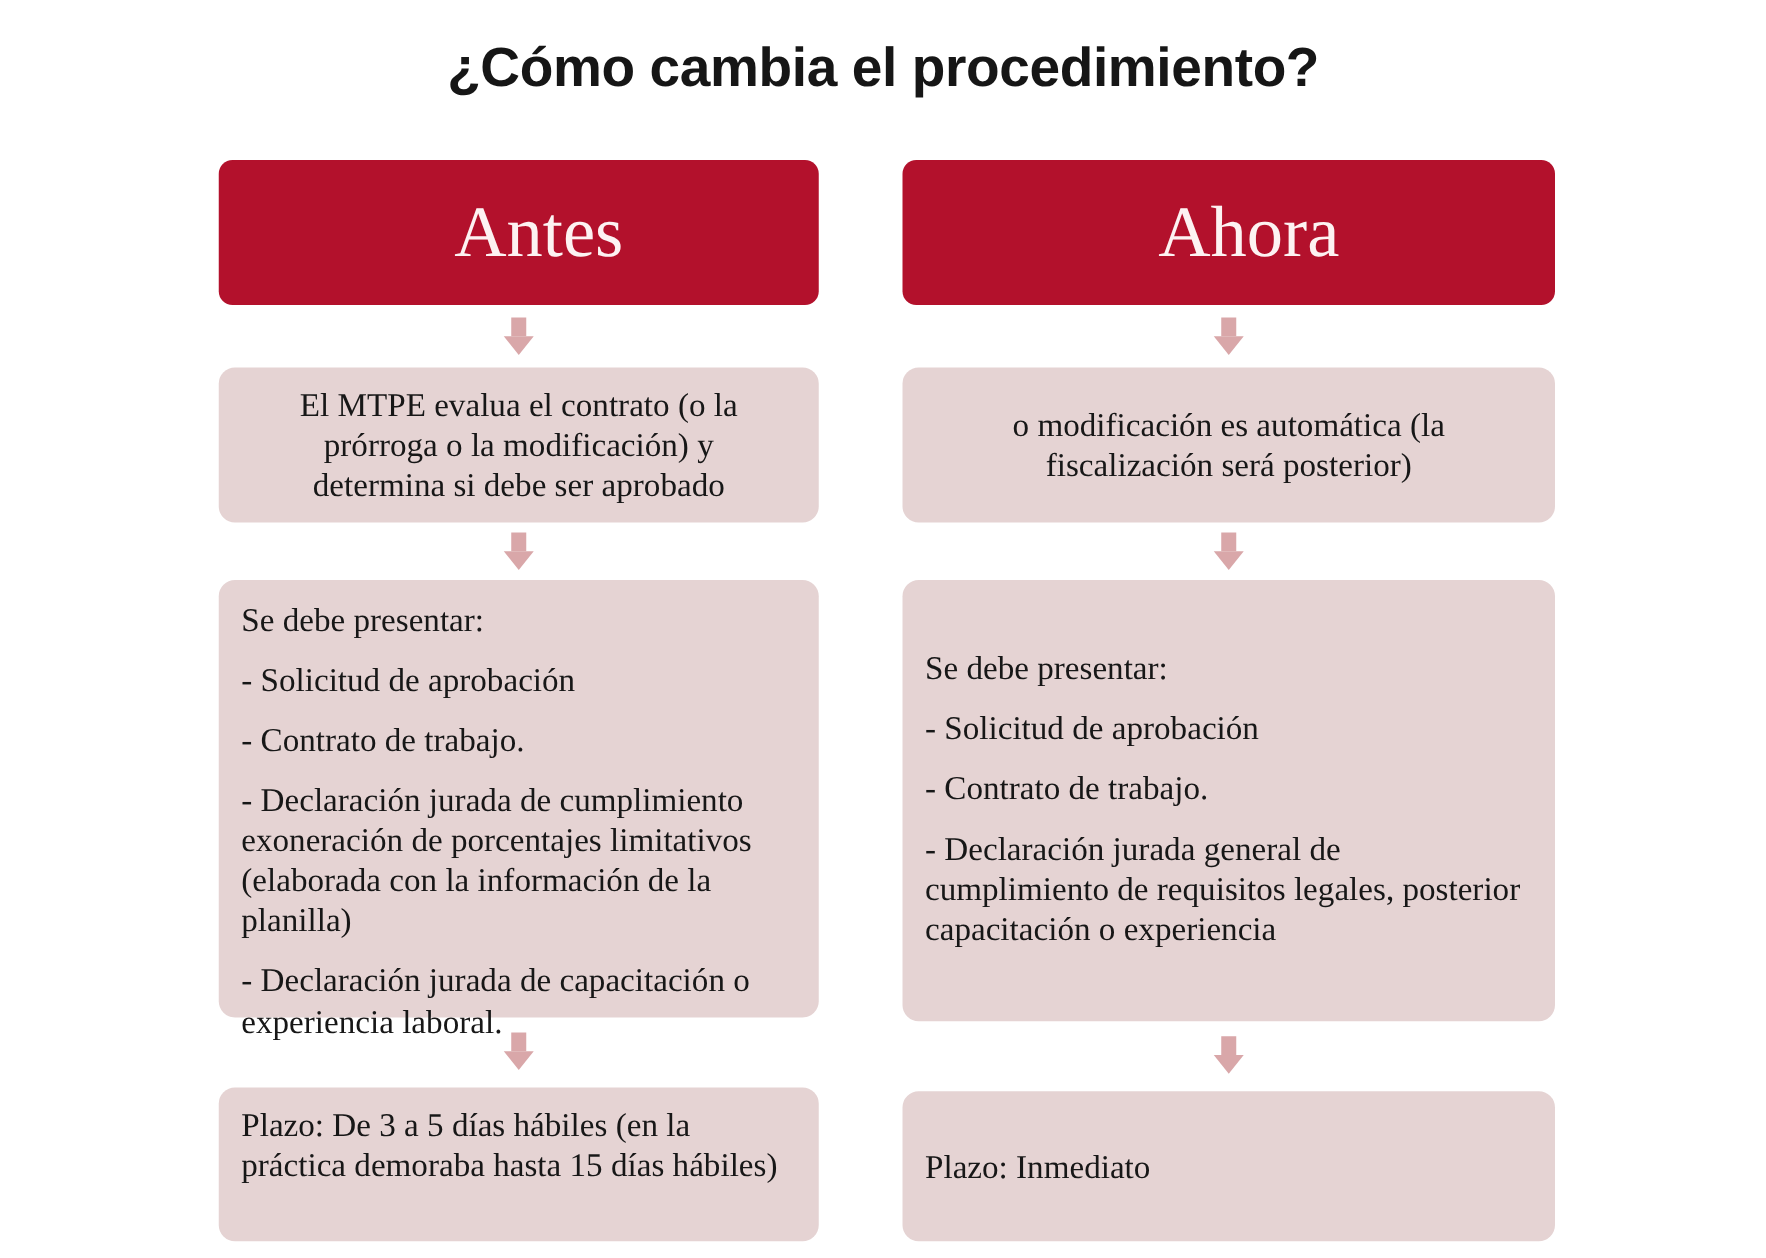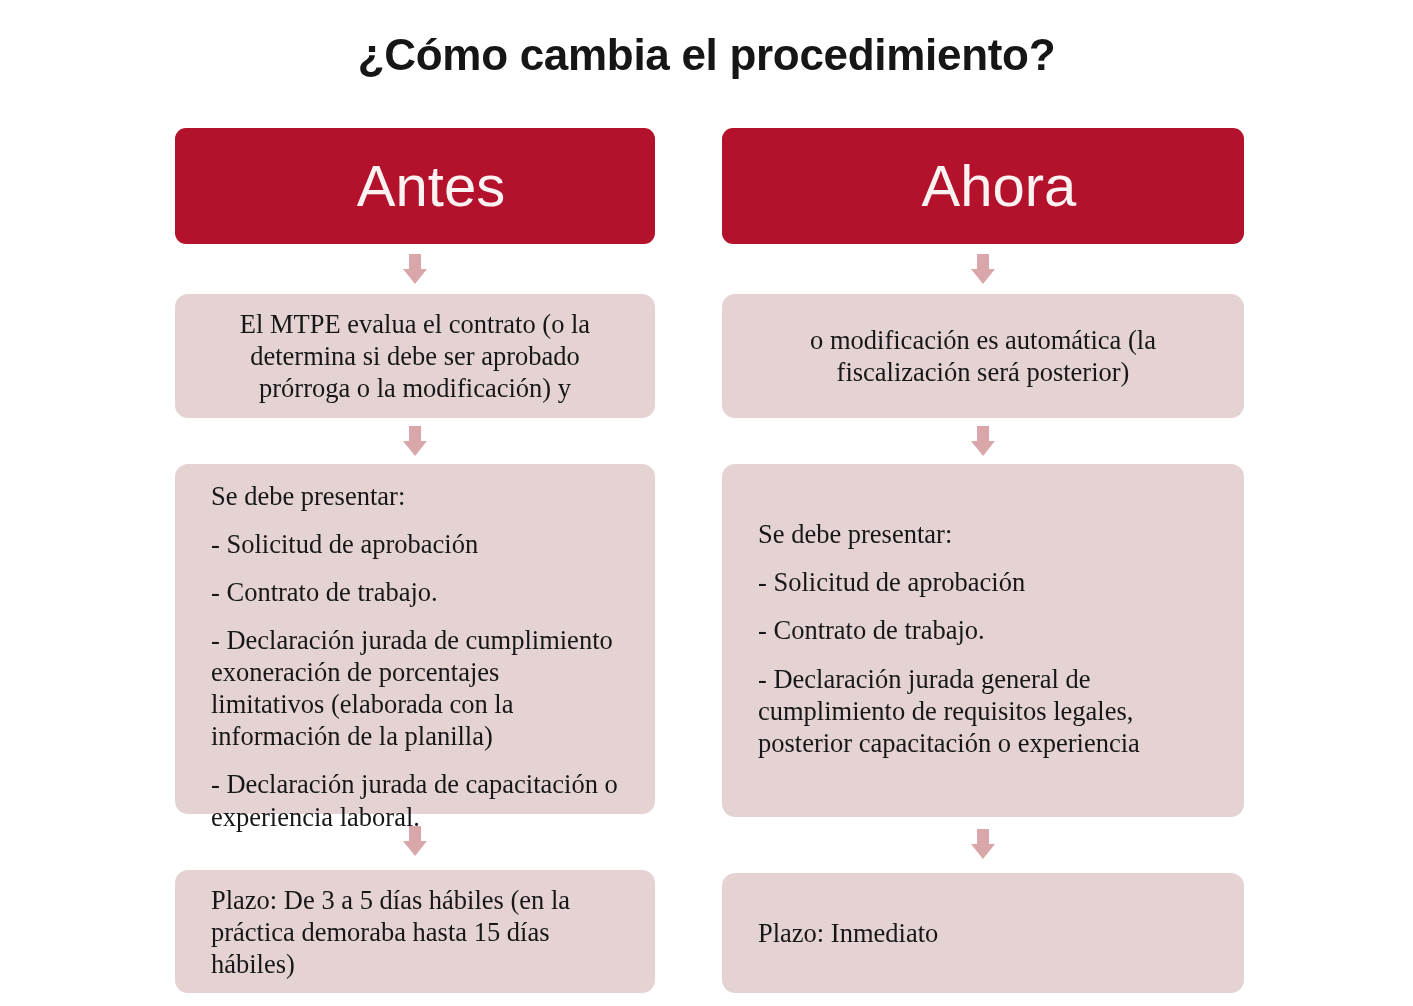--- a/index.html
+++ b/index.html
@@ -46,21 +46,21 @@
     height: 116px;
     background: #b3112c;
     border-radius: 11px;
     display: flex;
     align-items: center;
     justify-content: center;
     box-sizing: border-box;
   }
   .header-box .header-label {
     color: #fdf2f2;
-    font-family: Liberation Sans, sans-serif;
+    font-family: Liberation Serif, serif;
     font-size: 58px;
     line-height: 1;
     font-weight: normal;
     margin-left: 32px;
   }
 
   
   .arrow {
     width: 100%;
     display: flex;
@@ -90,21 +90,21 @@
     border-right: 12px solid transparent;
     border-top: 15px solid #d9a7a9;
   }
 
   
   .content-box {
     width: 100%;
     background: #e5d3d3;
     border-radius: 13px;
     box-sizing: border-box;
-    padding: 14px 36px;
+    padding: 14px 18px;
     font-size: 26.5px;
     line-height: 1.21;
   }
   .content-box.centered {
     text-align: center;
     padding: 16px 14px;
   }
   .content-box.centered .line { display: block; }
 
   .content-box .para {
@@ -139,22 +139,22 @@
   <div class="arrow">
     <span class="arrow-glyph">
       <span class="shaft"></span>
         <span class="head"></span>
     </span>
   </div>
   <div class="gap-10"></div>
 
   <div class="content-box centered box-h-step1">
     <span class="line">El MTPE evalua el contrato  (o la</span>
+    <span class="line">prórroga o la modificación) y</span>
     <span class="line">determina si debe ser aprobado</span>
-    <span class="line">prórroga o la modificación) y</span>
   </div>
 
   <div class="gap-8"></div>
   <div class="arrow">
     <span class="arrow-glyph">
       <span class="shaft"></span>
         <span class="head"></span>
     </span>
   </div>
   <div class="gap-8"></div>

